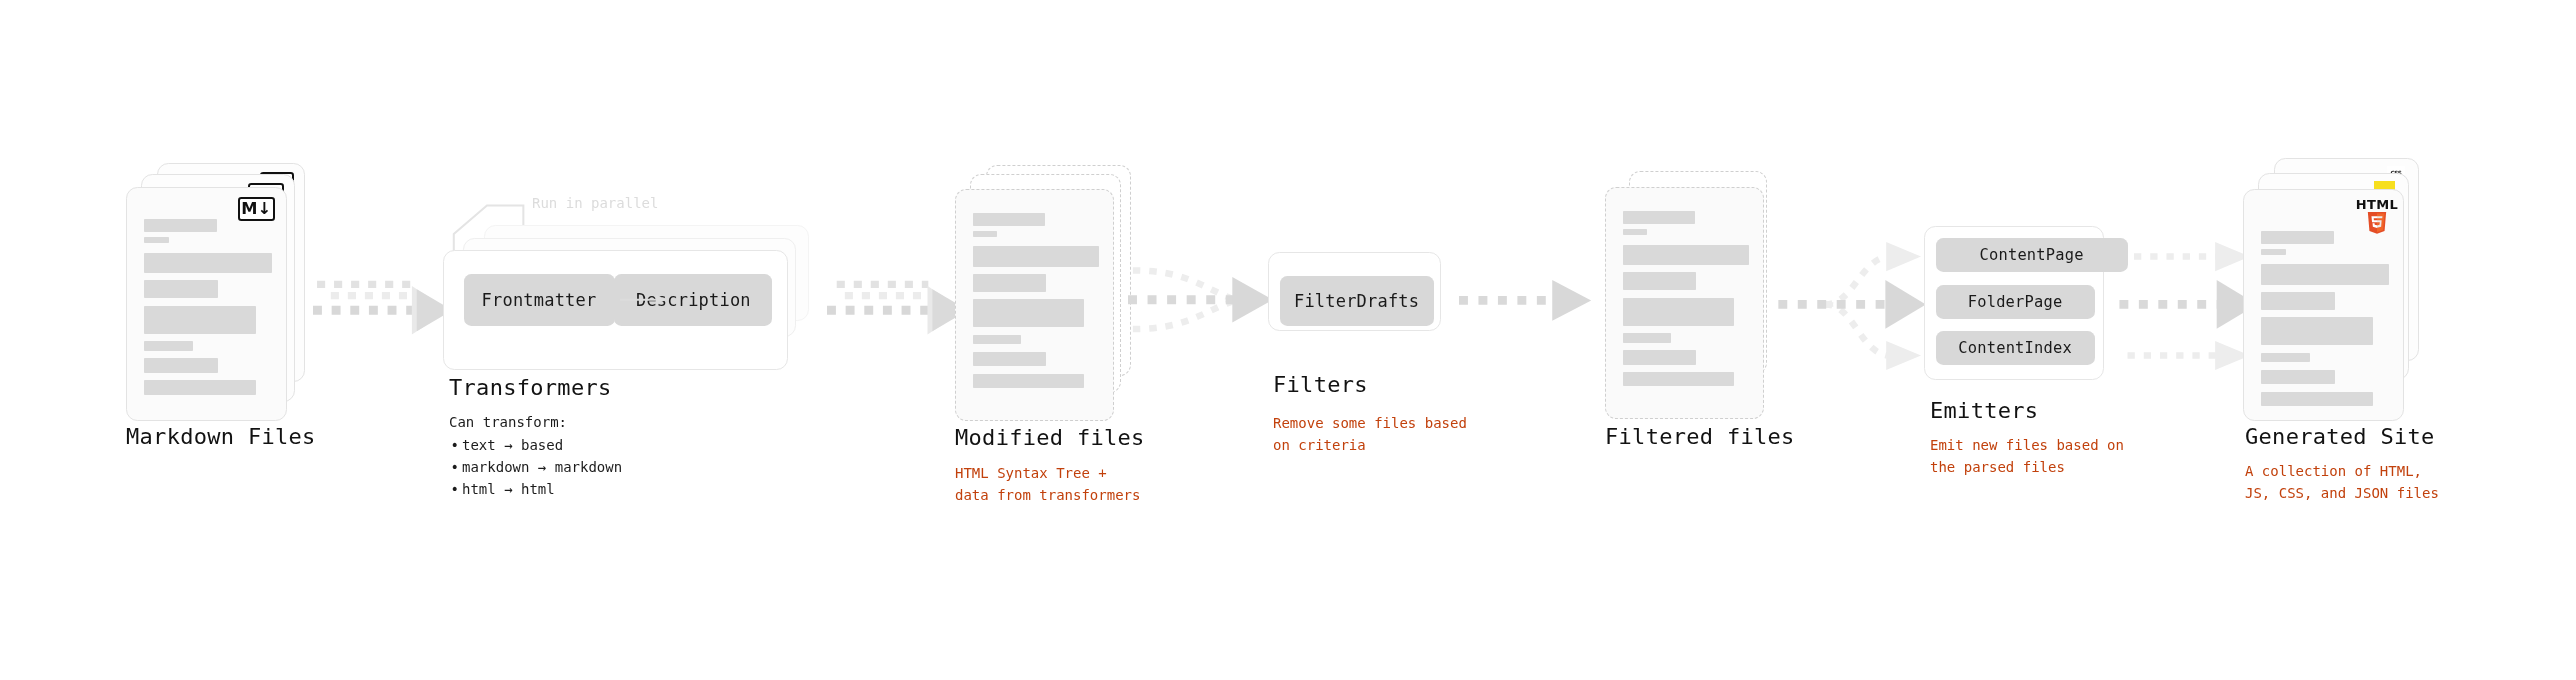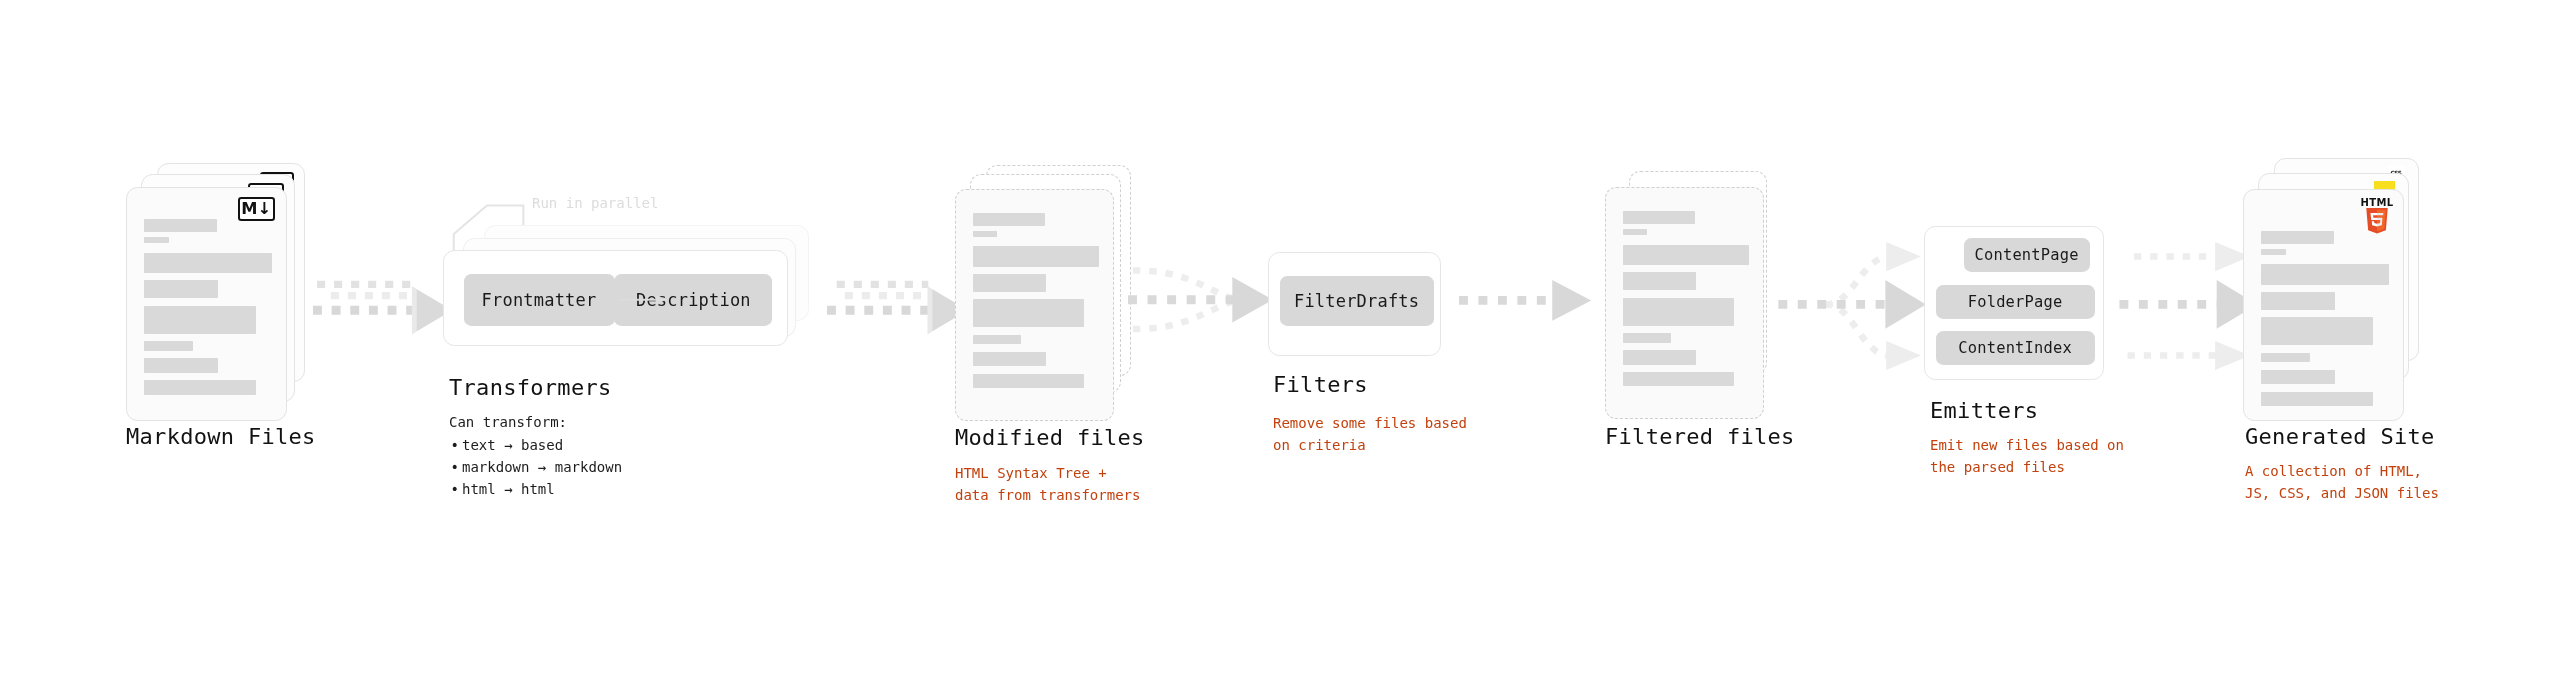--- a/index.html
+++ b/index.html
@@ -73,21 +73,21 @@
     font-size: 5.7px; font-weight: bold; color: #222;
     letter-spacing: -0.4px;
     font-family: "DejaVu Sans", "Liberation Sans", sans-serif;
   }
   .css-badge .cssbar { width: 100%; height: 3.3px; background: #264de4; }
   .js-badge { background: #f7df1e; }
   .html5-badge {
     display: flex; flex-direction: column; align-items: center;
   }
   .html5-badge .h5word {
-    font-size: 10px; font-weight: bold; color: #111; letter-spacing: 0.4px;
+    font-size: 13px; font-weight: bold; color: #111; letter-spacing: 0.4px;
     font-family: "DejaVu Sans", "Liberation Sans", sans-serif;
     margin-bottom: 0.8px;
   }
 
   
   .panel {
     position: absolute;
     border: 1.6px solid #e6e6e6;
     border-radius: 11.4px;
     background: #ffffff;
@@ -214,21 +214,21 @@
 
     <div class="panel faint" style="left:20.3px; top:47px; width:333px; height:99px;">
       <div class="pill faint" style="left:24.4px; top:21px; width:145px; height:52px;"></div>
       <div class="pill faint" style="right:21px; top:21px; width:151px; height:52px;"></div>
       <svg class="arrow-layer" width="49" height="11.4" style="left:175px; top:42px;" viewBox="0 0 60 14">
         <path d="M0,7 L44,7" stroke="#eeeeee" stroke-width="2.5" fill="none"></path>
         <polygon points="44,1 57,7 44,13" fill="#eeeeee"></polygon>
       </svg>
     </div>
 
-    <div class="panel" style="left:0px; top:59px; width:345px; height:96px;">
+    <div class="panel" style="left:0px; top:59px; width:345px; height:120px;">
       <div class="pill" style="left:19.5px; top:23px; width:151px; height:52px;">
         <span>Frontmatter</span>
       </div>
       <div class="pill" style="right:14.6px; top:23px; width:158px; height:52px;">
         <span>Description</span>
       </div>
       <svg class="arrow-layer" width="49" height="11.4" style="left:176px; top:43px;" viewBox="0 0 60 14">
         <path d="M0,7 L44,7" stroke="#dcdcdc" stroke-width="2.5" fill="none"></path>
         <polygon points="44,1 57,7 44,13" fill="#dcdcdc"></polygon>
       </svg>
@@ -286,21 +286,21 @@
       <path d="M6,20 C70,20 90,40 128,55"></path>
       <path d="M6,92 C70,92 90,72 128,58"></path>
     </g>
     <g fill="none" stroke="#d9d9d9" stroke-width="11" stroke-dasharray="11 13">
       <path d="M0,56 L132,56"></path>
     </g>
     <polygon points="128,28 178,56 128,84" fill="#d8d8d8"></polygon>
   </svg>
 
   <div class="node" style="left:1268px; top:252px; width:175px; height:98px;">
-    <div class="panel" style="left:0; top:0; width:173px; height:104px;">
+    <div class="panel" style="left:0; top:0; width:173px; height:79px;">
       <div class="pill" style="left:10.6px; top:23px; width:154px; height:50px;">
         <span>FilterDrafts</span>
       </div>
     </div>
   </div>
 
   <div class="sec-title" style="left:1273px; top:372px;">Filters</div>
   <div class="sec-desc" style="left:1273px; top:413px;">Remove some files based
 on criteria</div>
 
@@ -337,21 +337,21 @@
     <g fill="none" stroke="#d9d9d9" stroke-width="11" stroke-dasharray="11 13">
       <path d="M0,93 L135,93"></path>
     </g>
     <polygon points="133,16 176,34 133,52" fill="#ededed"></polygon>
     <polygon points="132,63 182,93 132,123" fill="#d8d8d8"></polygon>
     <polygon points="133,138 176,156 133,174" fill="#ededed"></polygon>
   </svg>
 
   <div class="node" style="left:1924px; top:226px; width:183px; height:154px;">
     <div class="panel" style="left:0; top:0; width:180px; height:154px;">
-      <div class="pill" style="left:10.6px; top:11.4px; width:126px; height:34px; font-size:15.4px;margin-left:28px;">
+      <div class="pill" style="left:10.6px; top:11.4px; width:192px; height:34px; font-size:15.4px;">
         <span>ContentPage</span>
       </div>
       <div class="pill" style="left:10.6px; top:58px; width:159px; height:34px; font-size:15.4px;">
         <span>FolderPage</span>
       </div>
       <div class="pill" style="left:10.6px; top:104px; width:159px; height:34px; font-size:15.4px;">
         <span>ContentIndex</span>
       </div>
     </div>
   </div>

